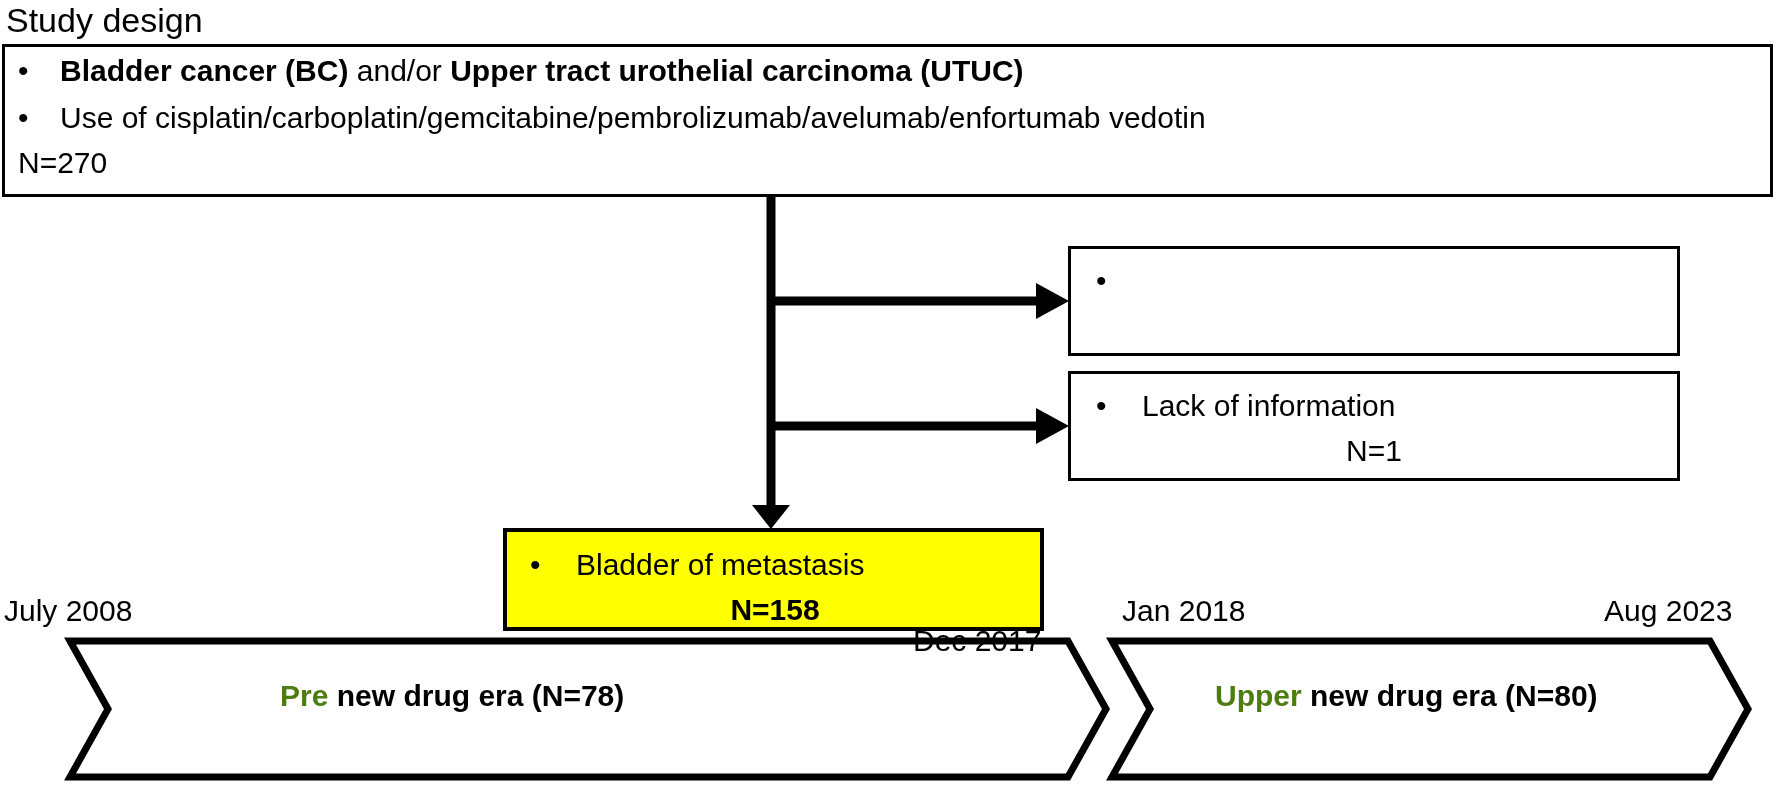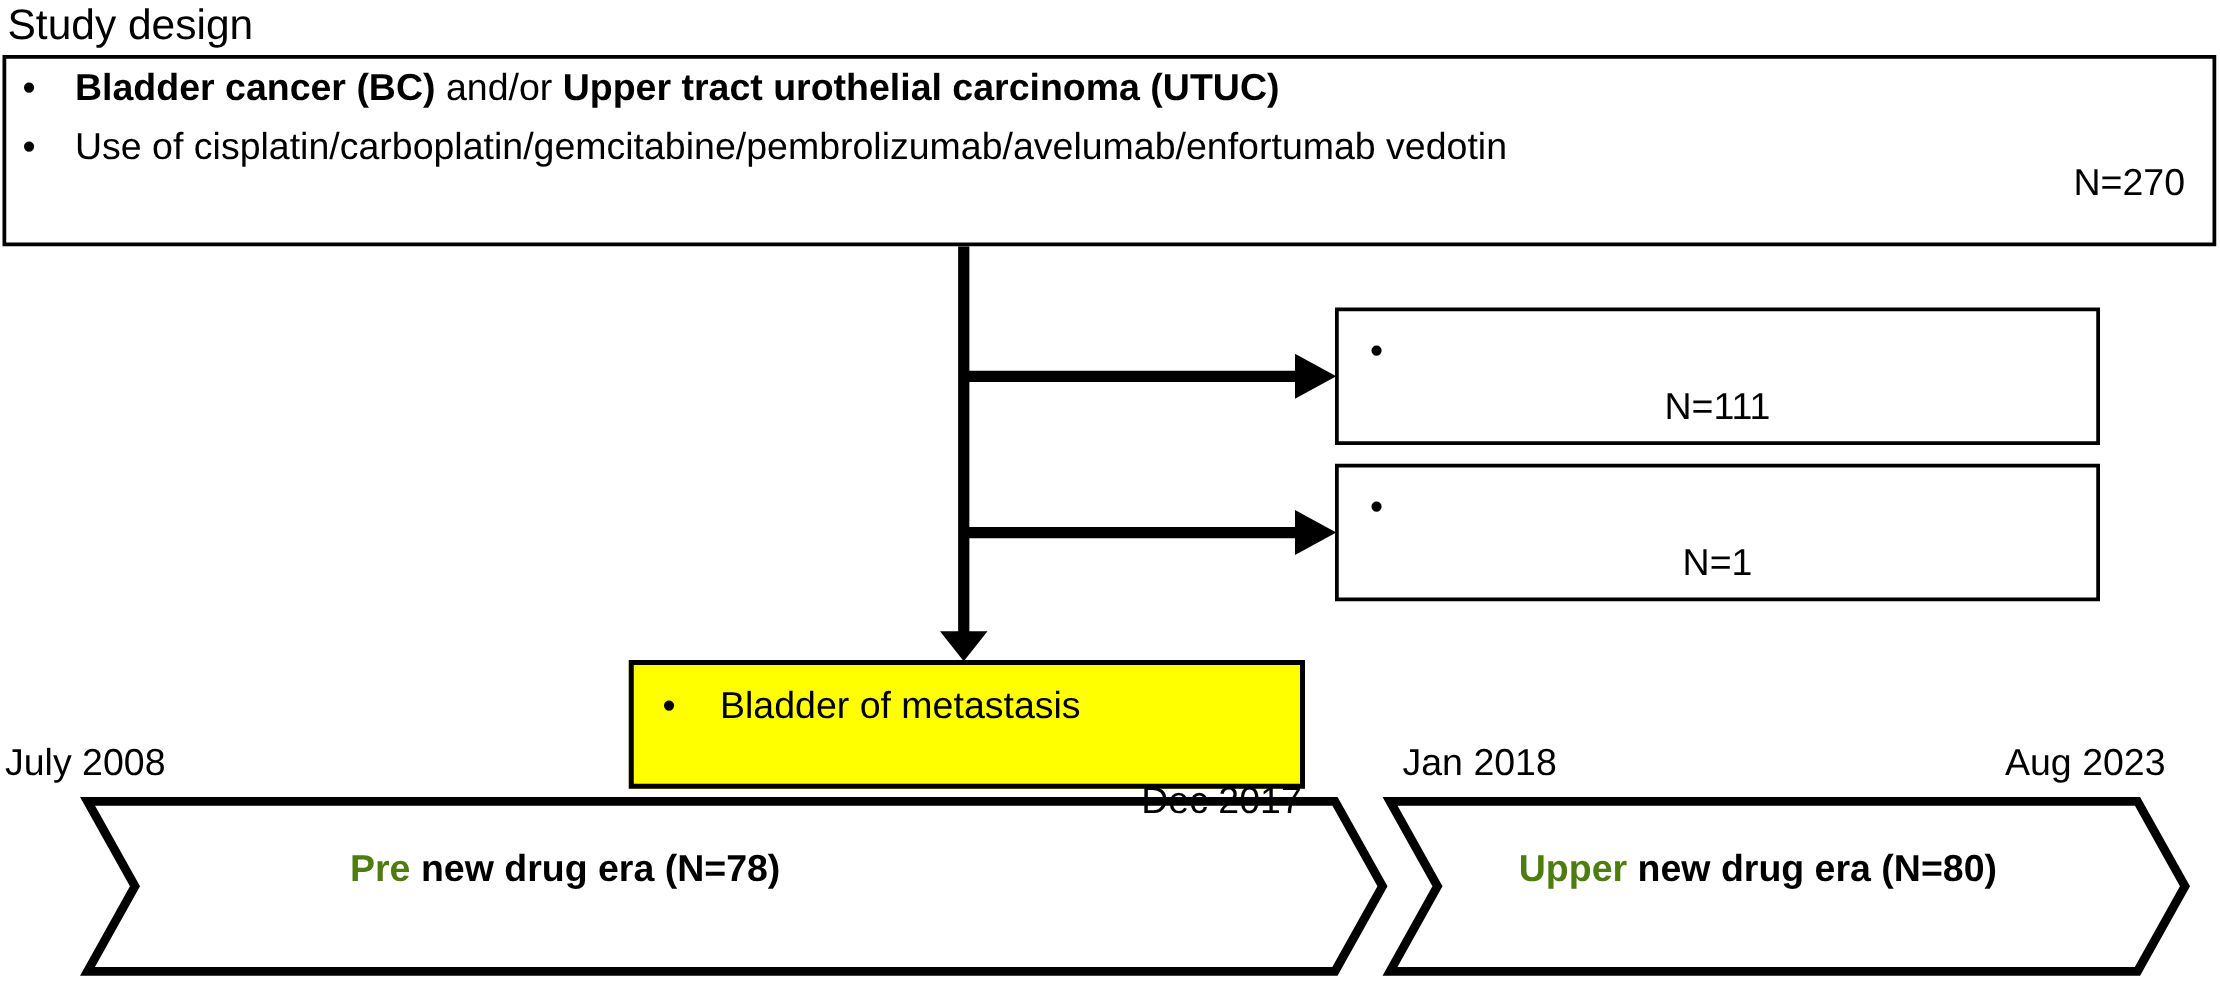--- a/index.html
+++ b/index.html
@@ -95,23 +95,23 @@
   }
 
   
   .cohort-r1 { left: 18px; top: 56px; }
   .cohort-r1 .bullet-dot { margin-right: 28px; }
   .cohort-r2 { left: 18px; top: 103px; }
   .cohort-r2 .bullet-dot { margin-right: 28px; }
   .cohort-n {
     position: absolute;
     left: 18px;
-    top: 132px;
+    top: 148px;
     width: 1730px;
-    text-align: right;
+    text-align: left;
     font-size: 30px;
     line-height: 1;
     white-space: nowrap;
   }
 
   
   .side-r1 { left: 1096px; font-size: 30px; }
   .side-r1 .bullet-dot { margin-right: 32px; }
   .nometa-r1 { top: 266px; }
   .lack-r1 { top: 391px; }
@@ -215,33 +215,34 @@
     <span class="bullet-dot">•</span>
     <span class="bullet-text">Use of cisplatin/carboplatin/gemcitabine/pembrolizumab/avelumab/enfortumab vedotin</span>
   </div>
 
   <div class="cohort-n">N=270</div>
 
   <div class="box side nometa"></div>
   <div class="bullet-row side-r1 nometa-r1">
     <span class="bullet-dot">•</span>
   </div>
-  <div class="side-n nometa-n">N=111</div>
 
   <div class="box side lack"></div>
   <div class="bullet-row side-r1 lack-r1">
     <span class="bullet-dot">•</span>
+    <span class="bullet-text">Lack of information</span>
   </div>
   <div class="side-n lack-n">N=1</div>
 
   <div class="box yellow"></div>
   <div class="bullet-row yellow-r1">
     <span class="bullet-dot">•</span>
     <span class="bullet-text">Bladder of metastasis</span>
   </div>
+  <div class="yellow-n">N=158</div>
 
   <div class="tl-label tl-may">July 2008</div>
   <div class="tl-label tl-dec">Dec 2017</div>
   <div class="tl-label tl-jan">Jan 2018</div>
   <div class="tl-label tl-aug">Aug 2023</div>
 
   <div class="tl-text tl-pre">
     <span class="era-kw">Pre</span><span> new drug era (N=78)</span>
   </div>
 

